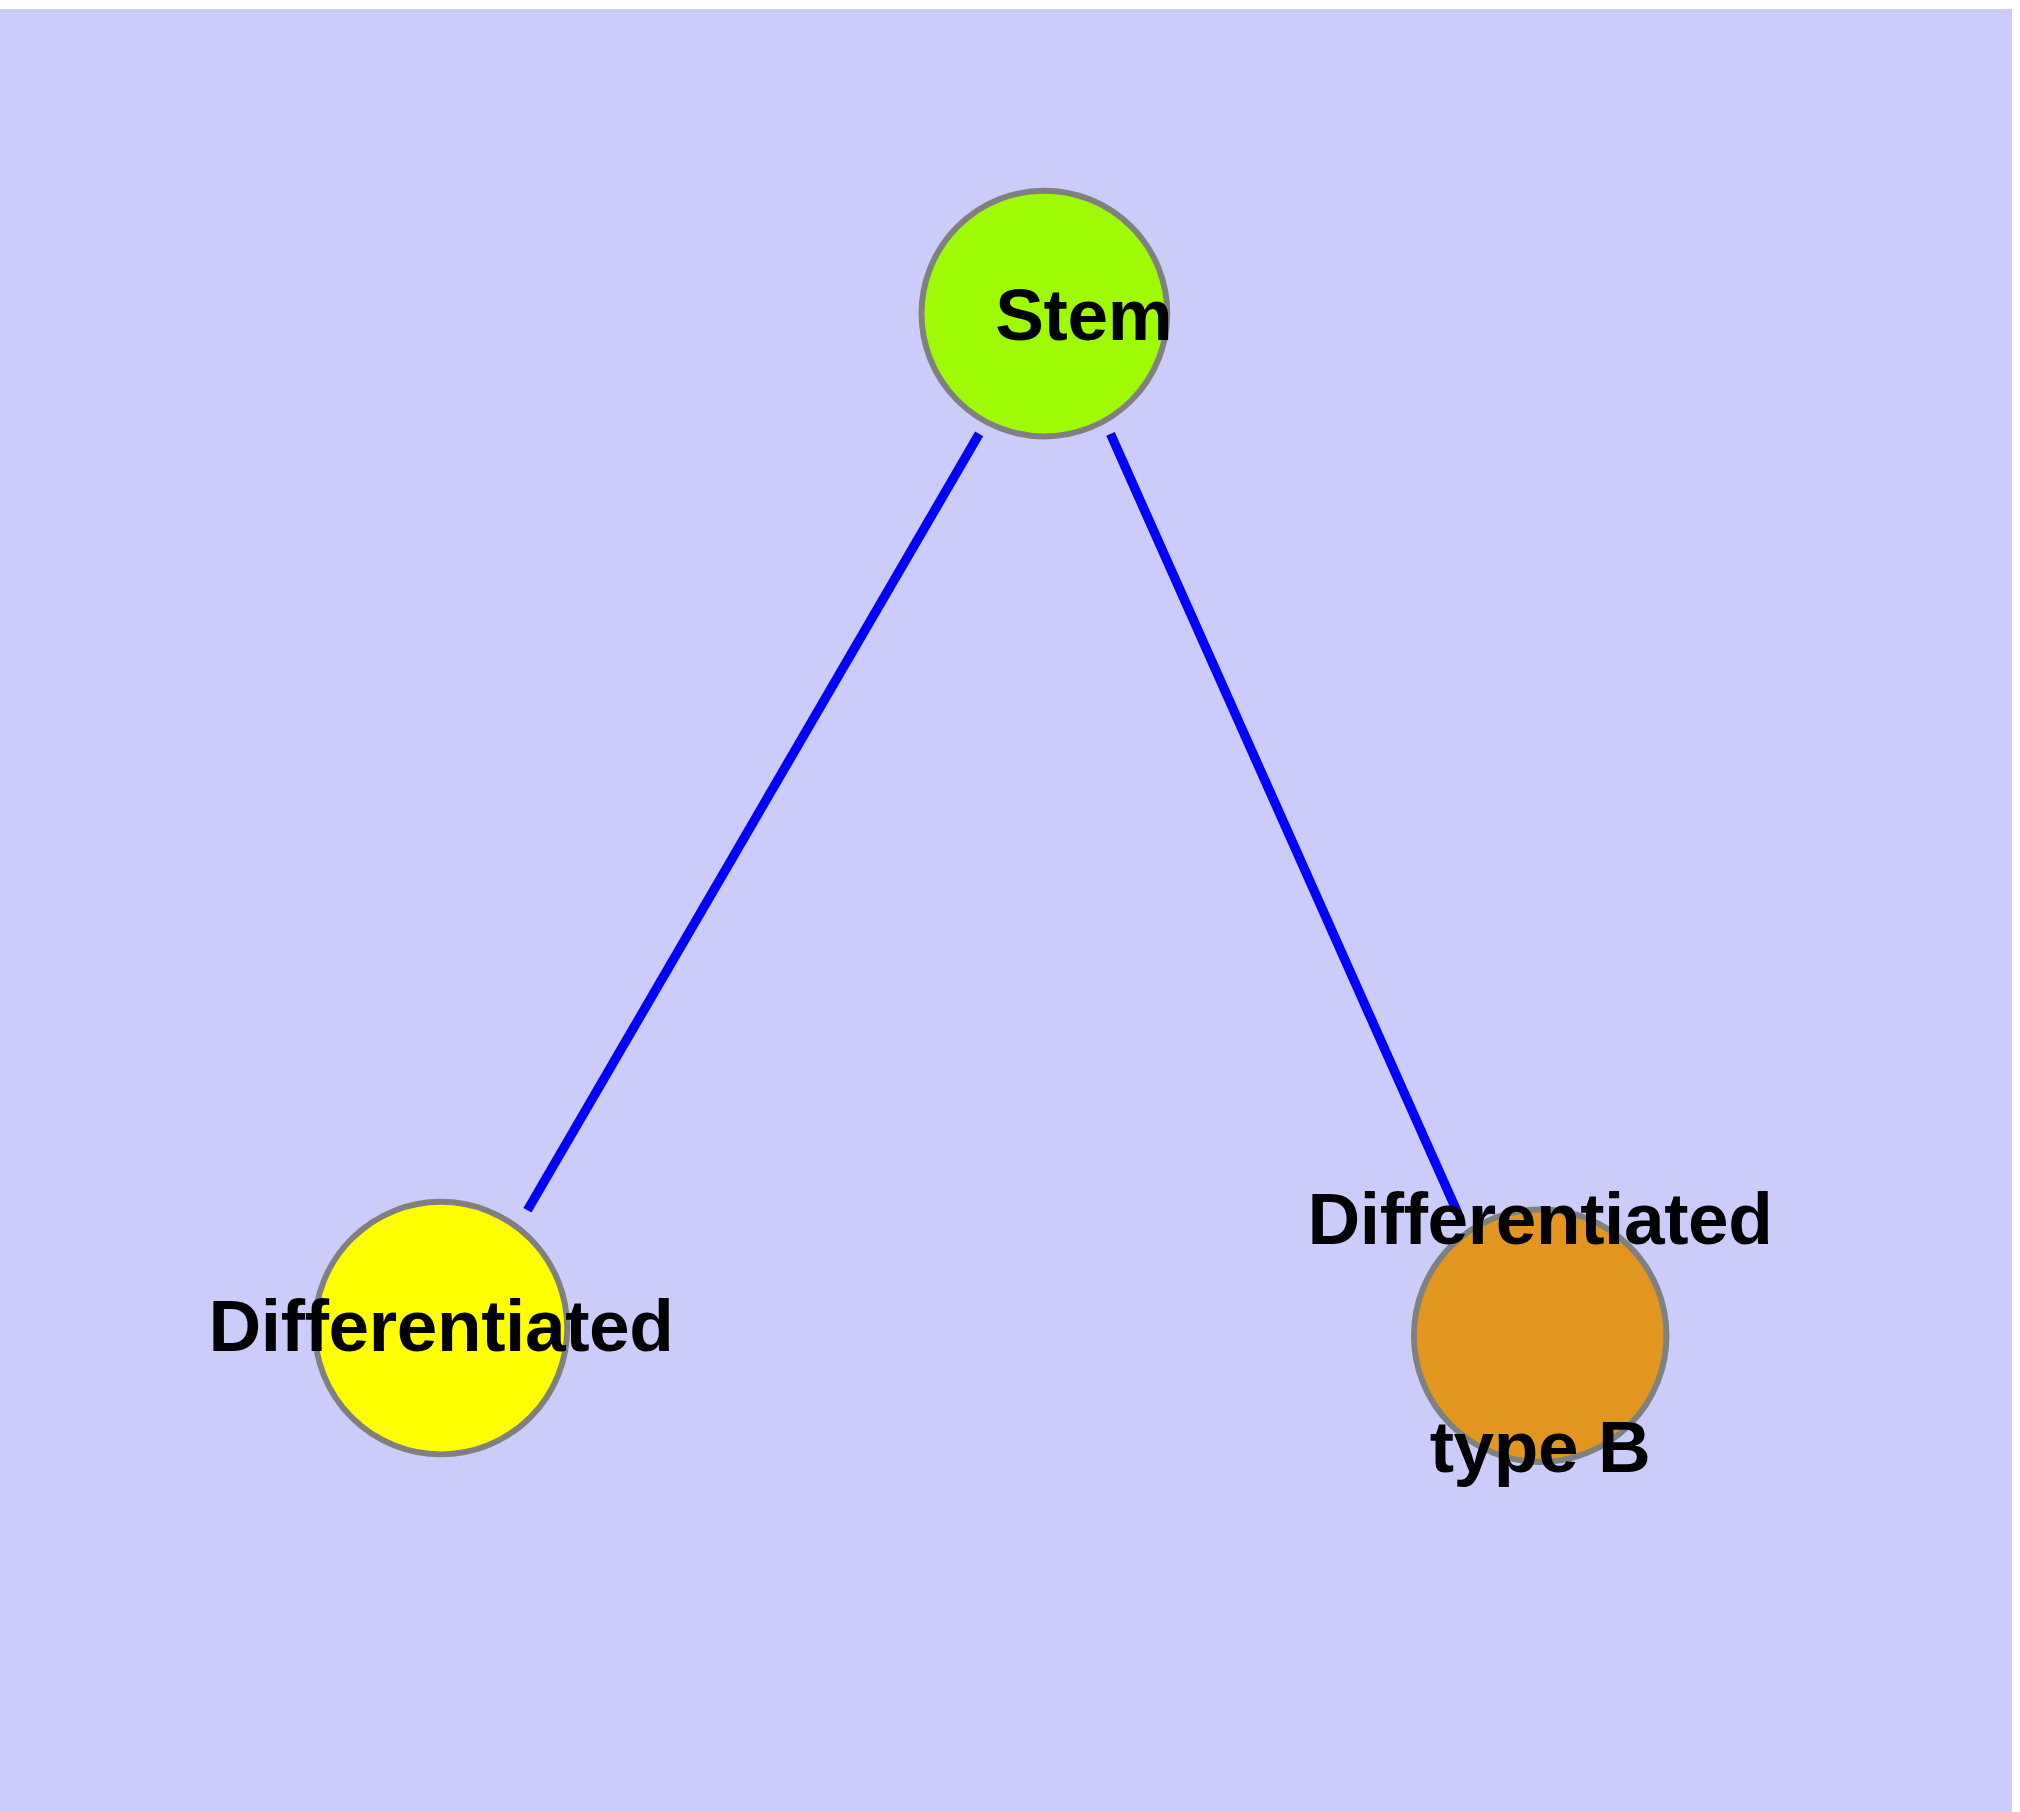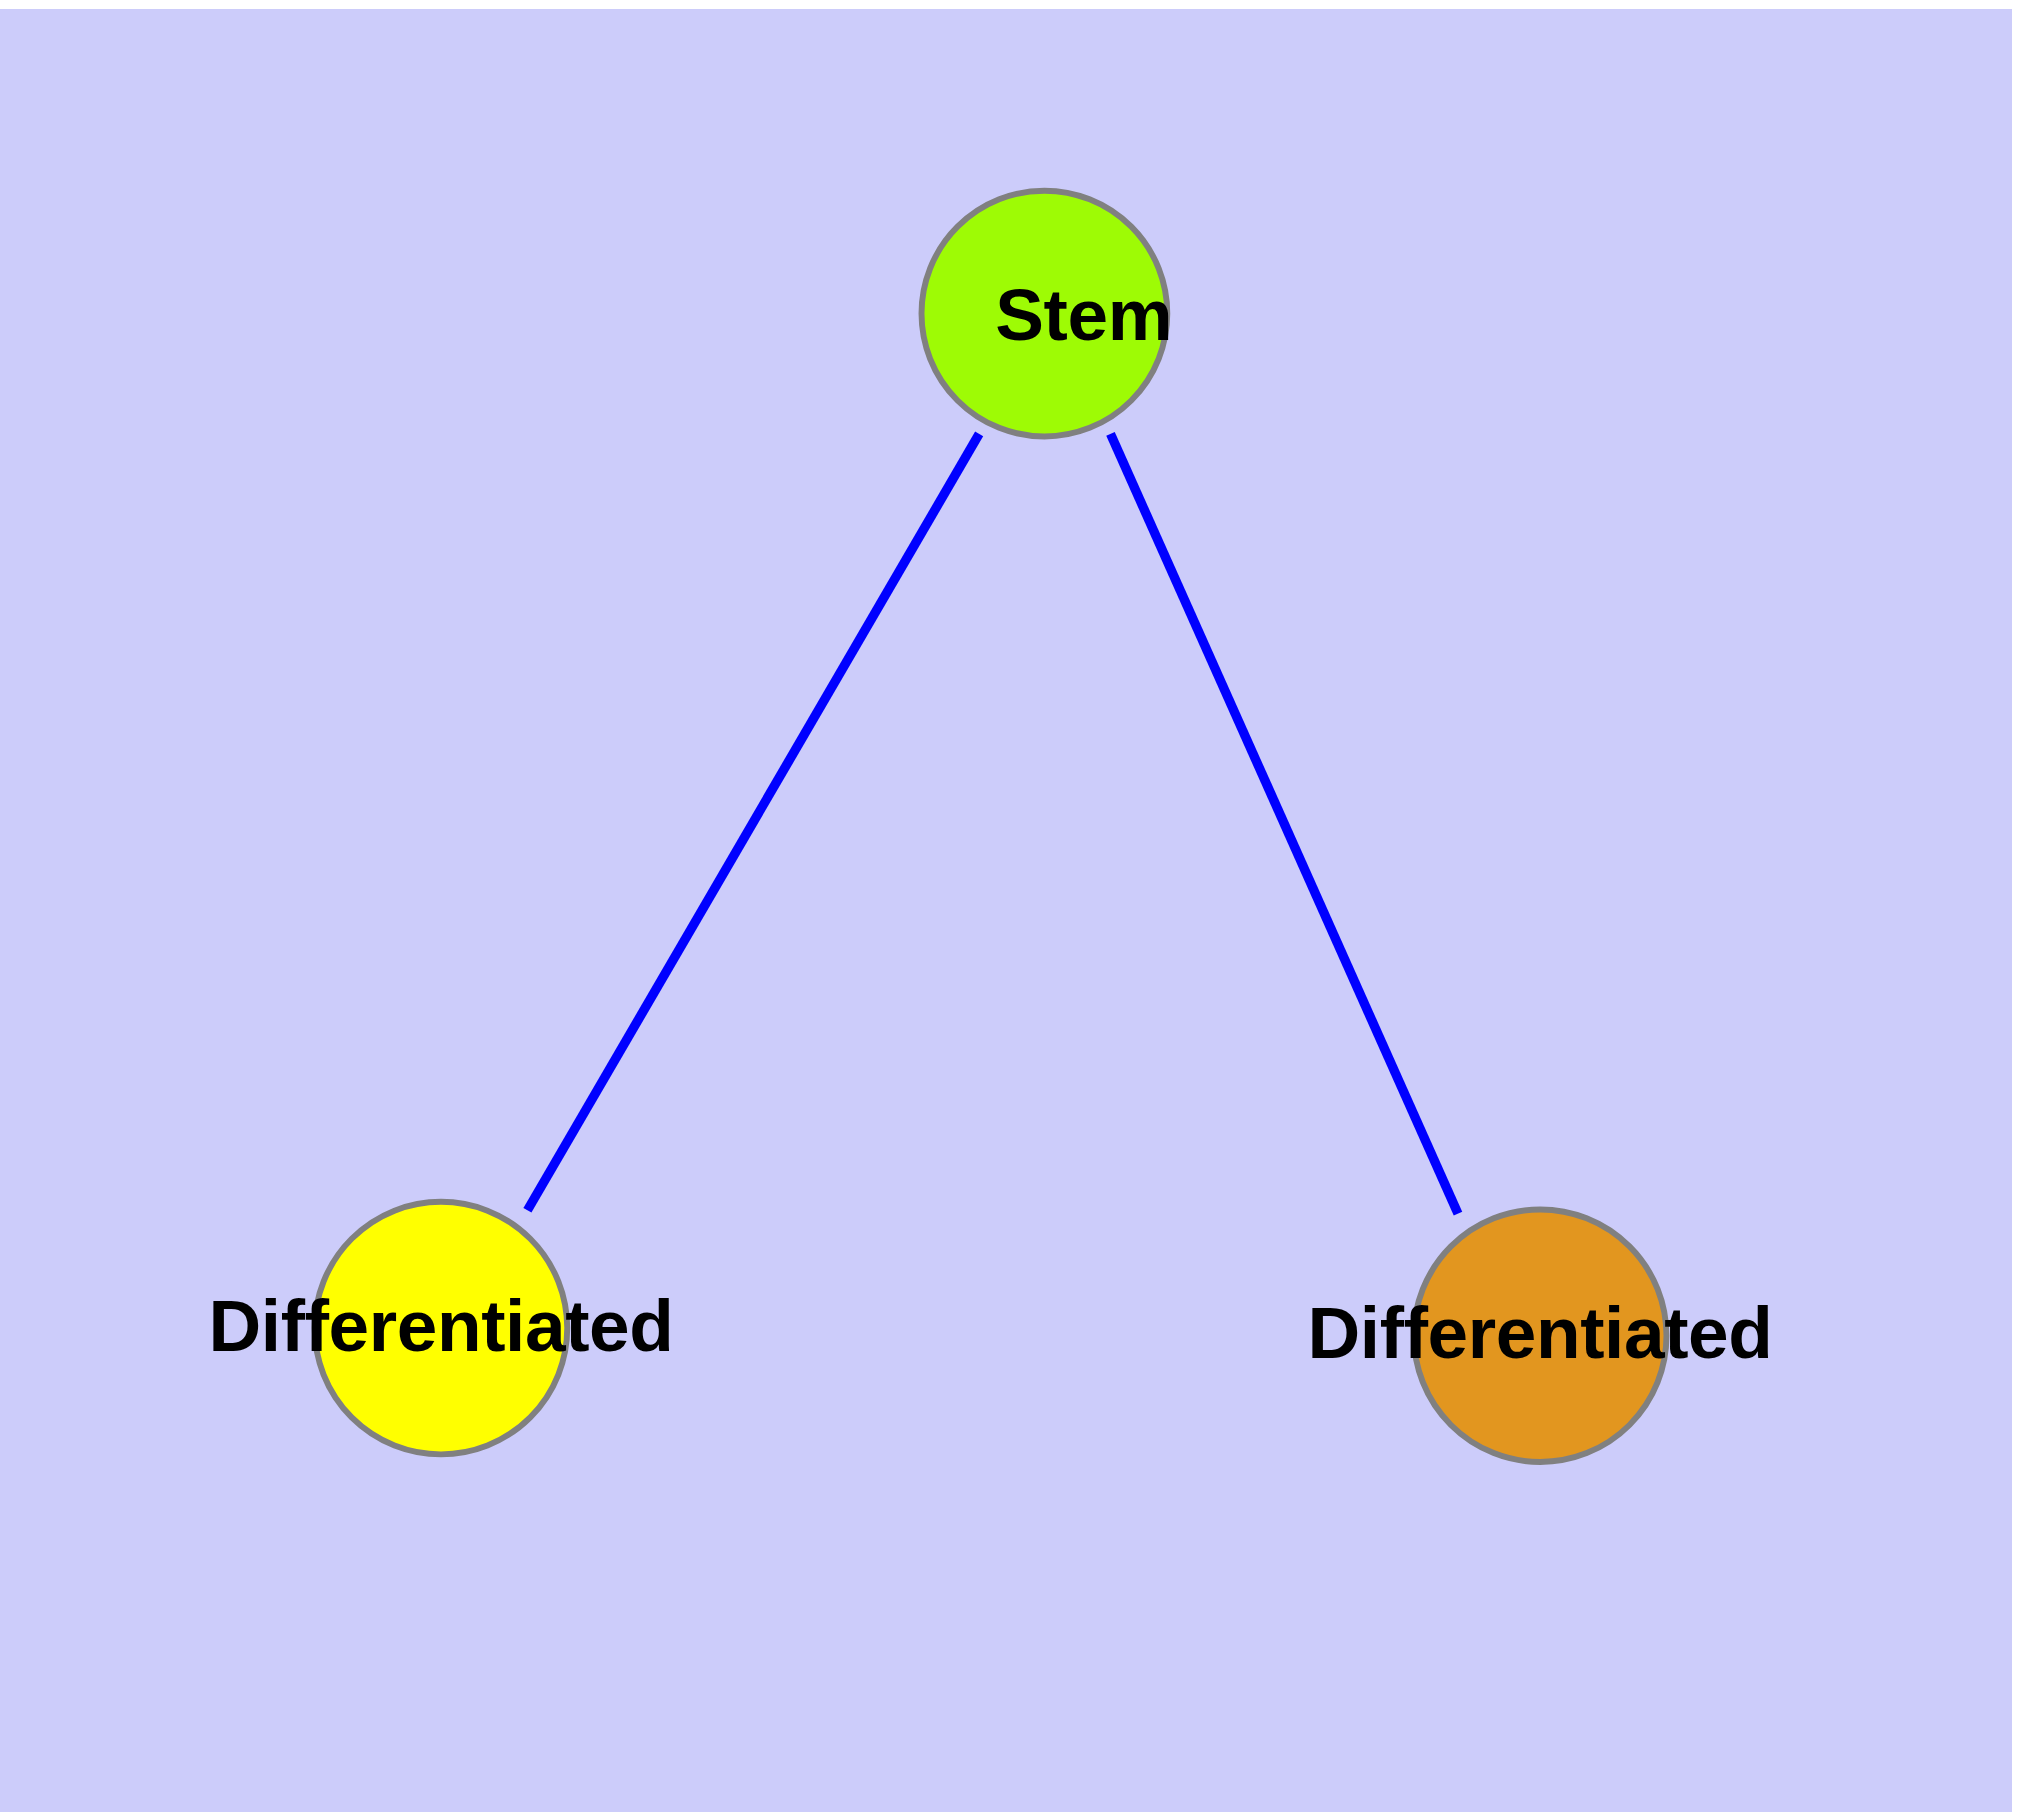--- a/index.html
+++ b/index.html
@@ -92,16 +92,17 @@
   <div class="node-label" id="label-stem">
     <span>Stem</span>
   </div>
 
   <div class="node-label" id="label-type-a">
     <div>Differentiated</div>
   </div>
 
   <div class="node-label" id="label-type-b">
     <div>Differentiated</div>
+    <div>type B</div>
   </div>
 
 </div>
 
 
 </body></html>

